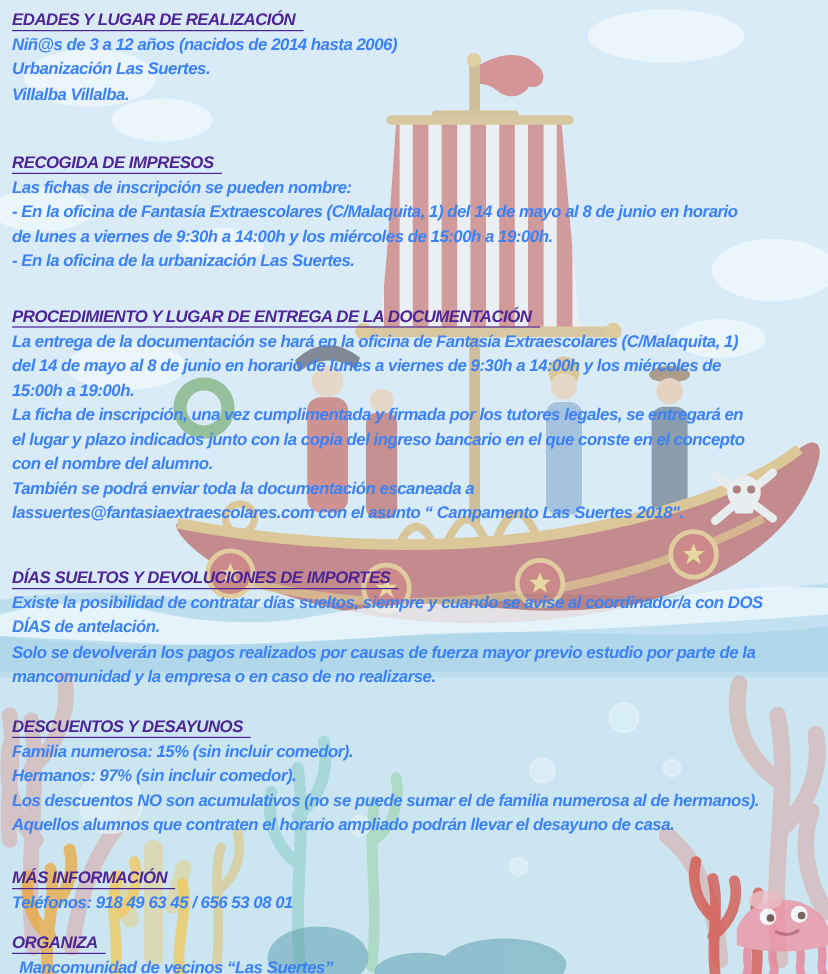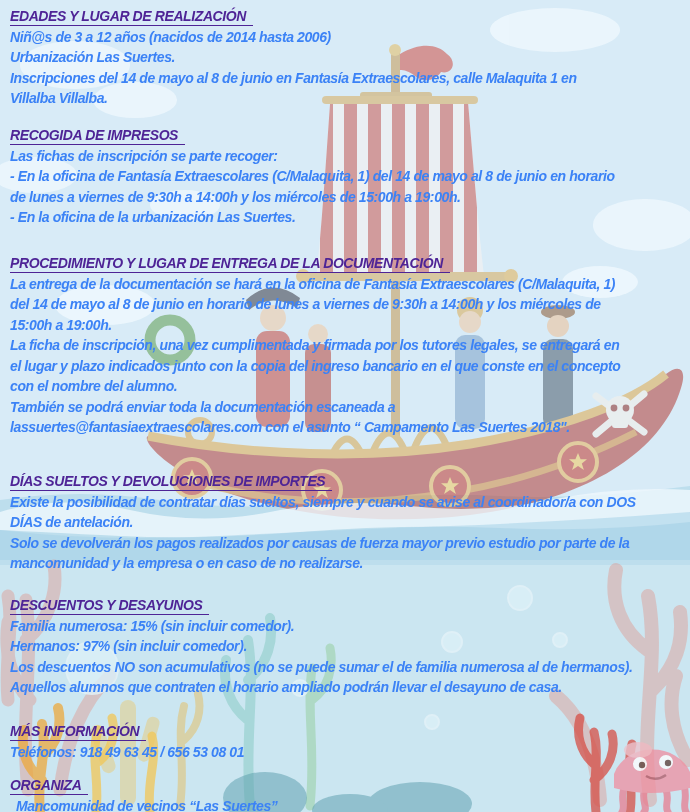--- a/index.html
+++ b/index.html
@@ -185,26 +185,25 @@
         <path d="M646,776 Q656,782 666,775" stroke="#b05563" stroke-width="2.5" fill="none"></path>
       </g>
     </g>
   </svg>
 
   <div class="content">
       <div class="section" style="top: 6px;">
         <div class="heading"><span class="hu">EDADES Y LUGAR DE REALIZACIÓN</span></div>
         <div class="line">Niñ@s de 3 a 12 años (nacidos de 2014 hasta 2006)</div>
         <div class="line">Urbanización Las Suertes.</div>
-        <div class="line">Inscripciones del 14 de mayo al 8 de junio en Fantasía Extraescolares, calle Malaquita 1 en</div>
         <div class="line">Villalba Villalba.</div>
       </div>
       <div class="section" style="top: 125px;">
         <div class="heading"><span class="hu">RECOGIDA DE IMPRESOS</span></div>
-        <div class="line">Las fichas de inscripción se parte recoger:</div>
+        <div class="line">Las fichas de inscripción se pueden nombre:</div>
         <div class="line">- En la oficina de Fantasía Extraescolares (C/Malaquita, 1) del 14 de mayo al 8 de junio en horario</div>
         <div class="line">de lunes a viernes de 9:30h a 14:00h y los miércoles de 15:00h a 19:00h.</div>
         <div class="line">- En la oficina de la urbanización Las Suertes.</div>
       </div>
       <div class="section" style="top: 253px;">
         <div class="heading"><span class="hu">PROCEDIMIENTO Y LUGAR DE ENTREGA DE LA DOCUMENTACIÓN</span></div>
         <div class="line">La entrega de la documentación se hará en la oficina de Fantasía Extraescolares (C/Malaquita, 1)</div>
         <div class="line">del 14 de mayo al 8 de junio en horario de lunes a viernes de 9:30h a 14:00h y los miércoles de</div>
         <div class="line">15:00h a 19:00h.</div>
         <div class="line">La ficha de inscripción, una vez cumplimentada y firmada por los tutores legales, se entregará en</div>

